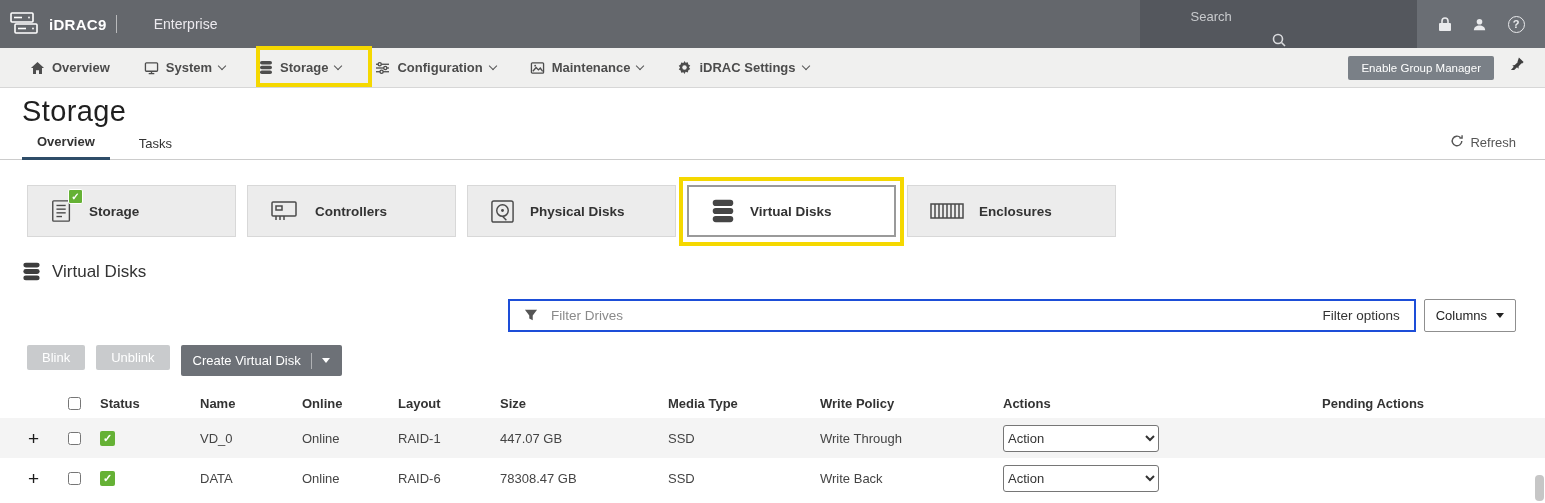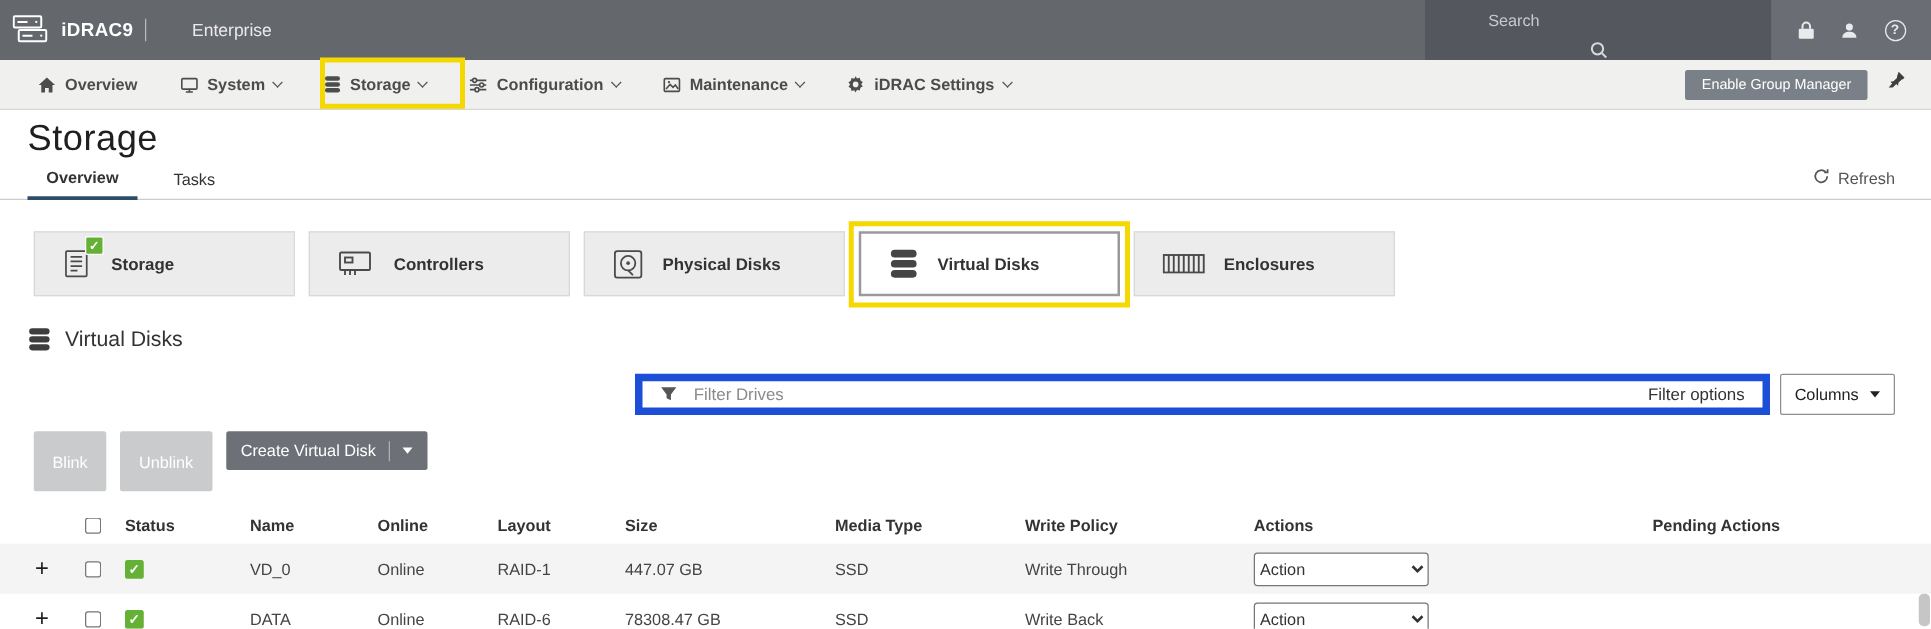--- a/index.html
+++ b/index.html
@@ -52,32 +52,32 @@
   .badge-check { position:absolute; top:-9px; right:-9px; width:15px; height:15px; border-radius:2px;
     background:var(--status-green,#65b135); color:#fff; font-size:10px; font-weight:bold;
     display:flex; align-items:center; justify-content:center; border:1px solid #fff; }
 
   
   .section-heading { margin:24px 0 0 22px; display:flex; align-items:center; gap:11px; font-size:17px; color:#333; }
 
   
   .filter-row { display:flex; align-items:center; margin-top:17px; padding-right:29px; }
   .filter-spacer { width:508px; flex:none; }
-  .filter-box { flex:1; height:33px; border:6px solid #1d4ed8; background:#fff; display:flex; align-items:center; padding:0 14px; gap:11px; }
+  .filter-box { flex:1; height:33px; border:2px solid #1d4ed8; background:#fff; display:flex; align-items:center; padding:0 14px; gap:11px; }
   .funnel-icon { display:flex; }
   .filter-input { flex:1; border:none; outline:none; font-size:13.5px; font-family:inherit; color:#333; }
   .filter-input::placeholder { color:#8a8a8a; }
   .filter-options { font-size:13.5px; color:#333; cursor:pointer; white-space:nowrap; }
   .columns-btn { margin-left:8px; height:33px; border:1px solid #8f8f8f; background:#fff; border-radius:2px;
     display:flex; align-items:center; gap:9px; padding:0 11px; font-size:13px; color:#222; font-family:inherit; cursor:pointer; }
   .caret-down { width:0; height:0; border-left:4px solid transparent; border-right:4px solid transparent; border-top:5px solid currentColor; }
 
   
   .toolbar-row { display:flex; gap:11px; margin:13px 0 0 27px; }
-  .btn-disabled { background:#c9cbcd; color:#fff; border:none; border-radius:2px; height:48px; padding:0 15px;
+  .btn-disabled { background:#c9cbcd; color:#fff; border:none; border-radius:2px; height:25px; padding:0 15px;
     font-size:13px; font-family:inherit; cursor:default; }
   .btn-primary { background:#6d7177; color:#fff; border:none; border-radius:2px; height:31px; padding:0 12px;
     font-size:13px; font-family:inherit; display:flex; align-items:center; gap:10px; cursor:pointer; }
   .btn-primary .vsep { width:1px; height:16px; background:rgba(255,255,255,.45); }
 
   
   .vd-table { margin-top:12px; width:100%; }
   .trow { display:grid; grid-template-columns:62px 38px 90px 110px 94px 104px 164px 150px 184px 318px 1fr; align-items:center; }
   .trow.head { height:30px; font-size:13px; font-weight:bold; color:#333; background:#fff; }
   .trow.data { height:40px; font-size:13px; color:#444; }
@@ -88,21 +88,21 @@
   .c-name { padding-left:10px; }
   .c-state { padding-left:2px; }
   .c-layout { padding-left:4px; }
   .c-size { padding-left:2px; }
   .c-media { padding-left:6px; }
   .c-wp { padding-left:8px; }
   .c-act { padding-left:7px; }
   .c-pa { padding-left:8px; }
   .status-check { width:15px; height:15px; border-radius:2px; background:var(--status-green,#65b135); color:#fff;
     font-size:11px; font-weight:bold; display:flex; align-items:center; justify-content:center; }
-  .action-select { width:140px; height:27px; font-size:13px; font-family:inherit; color:#333;
+  .action-select { width:156px; height:27px; font-size:13px; font-family:inherit; color:#333;
     border:1px solid #767676; border-radius:3px; background:#fff; cursor:pointer; }
 
   
   .hl-box { position:absolute; border:4px solid var(--accent-yellow,#f5d800); pointer-events:none; z-index:60; }
   .hl-storage-nav { left:256px; top:46px; width:116px; height:41px; }
   .hl-virtual-disks { left:679px; top:177px; width:225px; height:69px; }
   .scroll-thumb { position:absolute; right:1px; bottom:2px; width:9px; height:26px; background:#c6c6c6; border-radius:4px; cursor:pointer; }
 </style>
 </head>
 <body>

